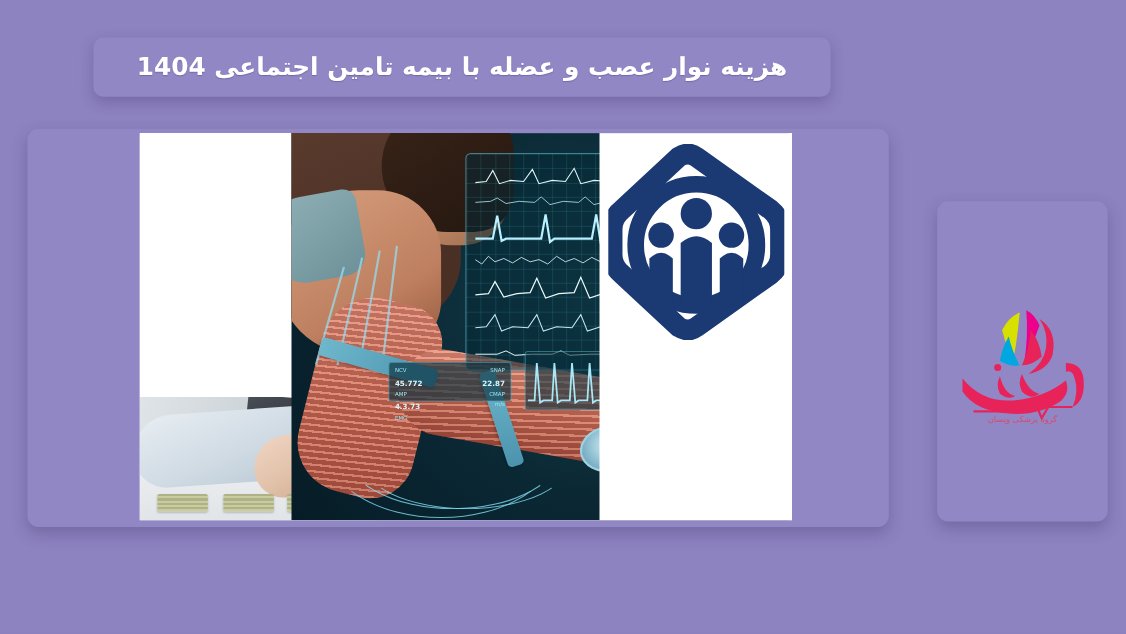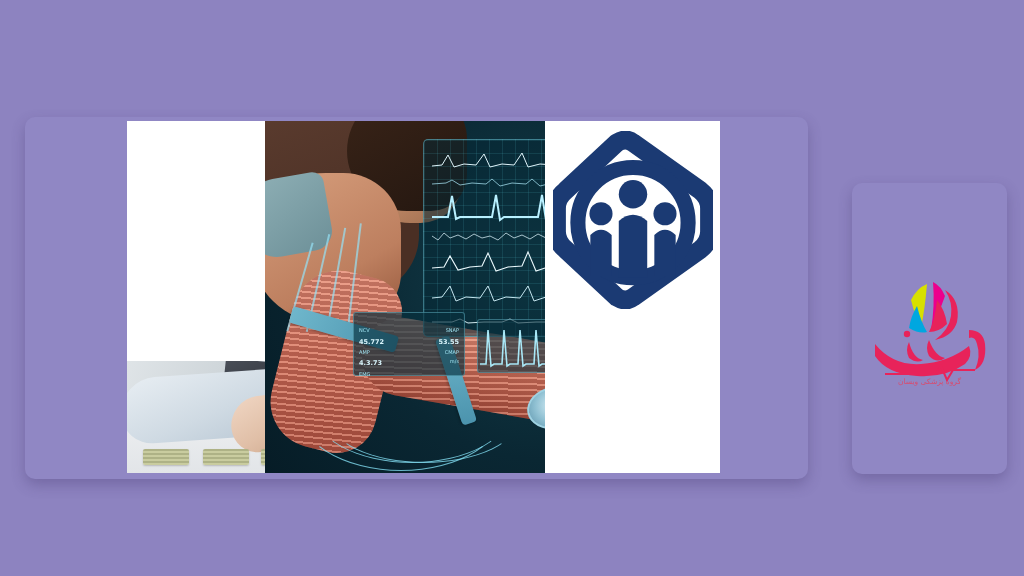--- a/index.html
+++ b/index.html
@@ -351,27 +351,27 @@
     display: flex;
     flex-direction: column;
     justify-content: space-between;
     font-size: 4.5px;
     color: rgba(170,225,240,0.8);
     text-align: right;
   }
   .mini-panel {
     position: absolute;
     left: 88px;
-    top: 191px;
+    top: 208px;
     width: 112px;
-    height: 64px;
+    height: 36px;
     border: 1px solid rgba(120,210,230,0.4);
     border-radius: 3px;
     background: rgba(8,48,62,0.66);
-    padding: 13px 5px;
+    padding: 3px 5px;
     box-sizing: border-box;
     color: #9fe2f0;
     font-size: 5px;
     line-height: 1.9;
   }
   .mini-row { display: flex; justify-content: space-between; }
   .mini-row b { color: #d8f4fb; font-size: 6.5px; }
   .mini-wave {
     position: absolute;
     left: 212px;
@@ -432,20 +432,23 @@
     direction: rtl;
     letter-spacing: 0.3px;
     margin-top: 48px;
   }
 </style>
 </head>
 <body>
 
 <div class="page">
 
+  <div class="title-card">
+    <div class="title-text">هزینه نوار عصب و عضله با بیمه تامین اجتماعی 1404</div>
+  </div>
 
   <div class="main-panel">
 
     <div class="collage">
 
       <div class="collage-white-left"></div>
 
       <div class="money-photo">
         <div class="money-backwall"></div>
         <div class="money-table"></div>
@@ -541,21 +544,21 @@
           </div>
         </div>
 
         <div class="mini-panel">
           <div class="mini-row">
             <span>NCV</span>
             <span>SNAP</span>
           </div>
           <div class="mini-row">
             <b>45.772</b>
-            <b>53.55</b>
+            <b>22.87</b>
           </div>
           <div class="mini-row">
             <span>AMP</span>
             <span>CMAP</span>
           </div>
           <div class="mini-row">
             <b>4.3.73</b>
             <span>m/s</span>
           </div>
           <div class="mini-row">

